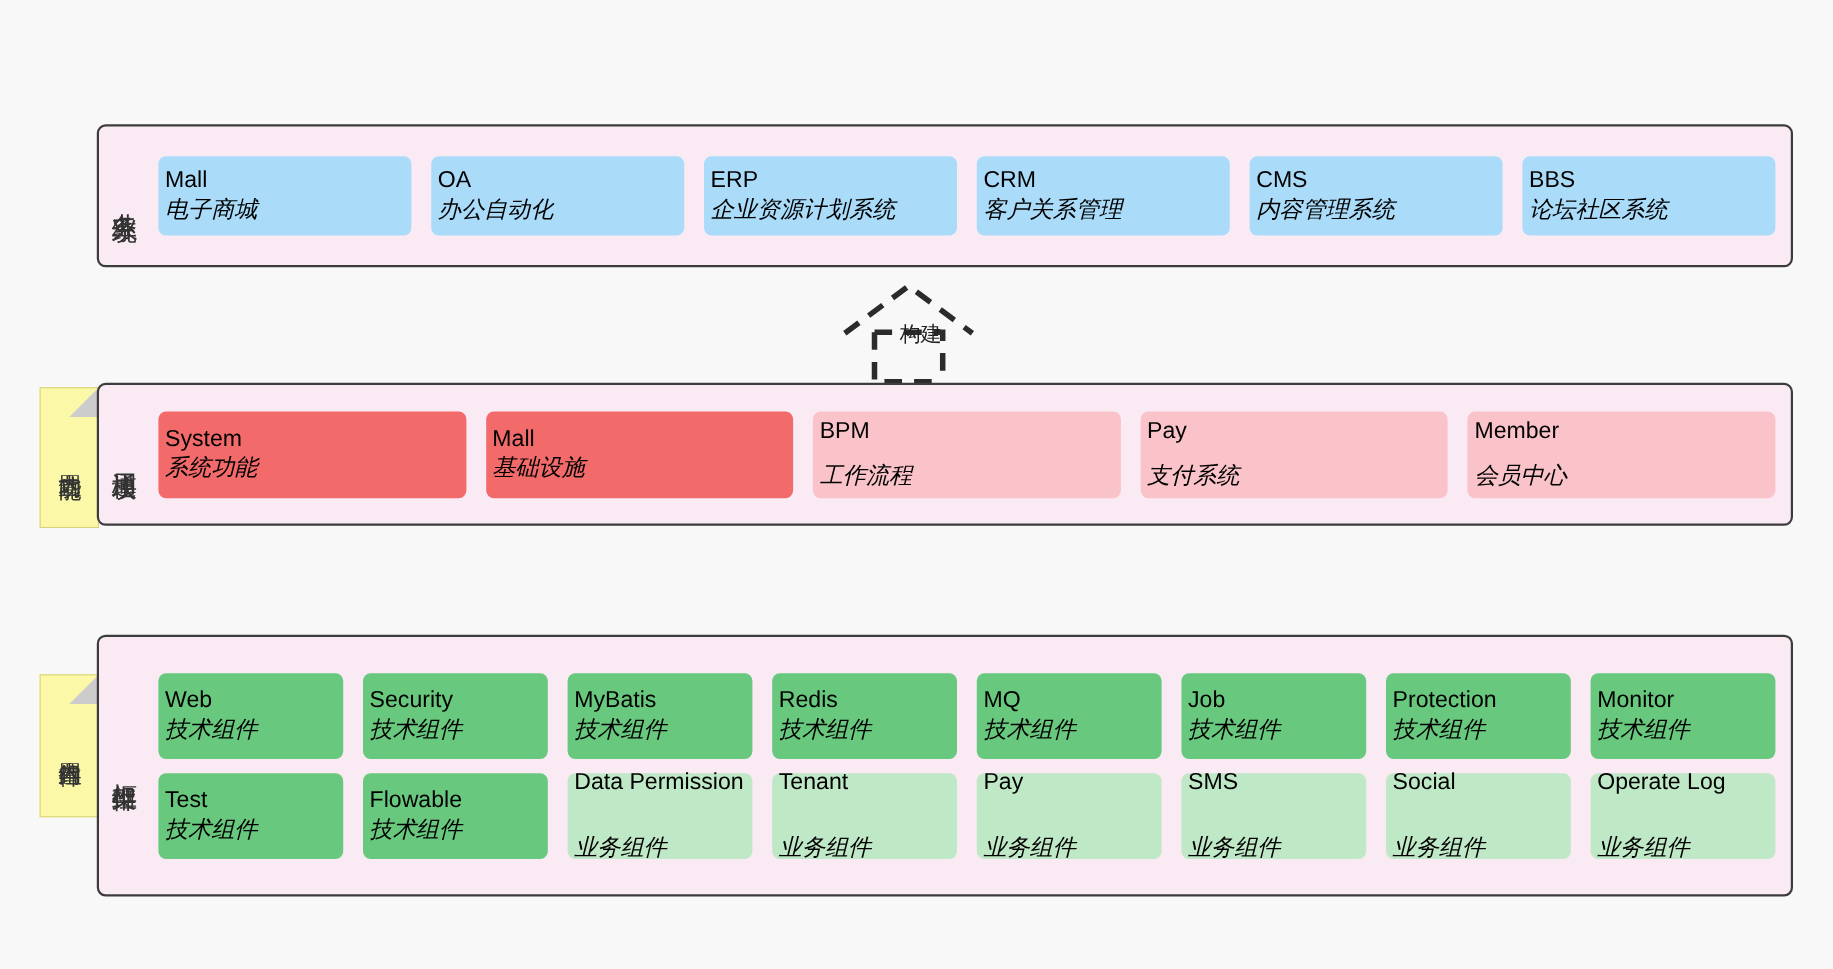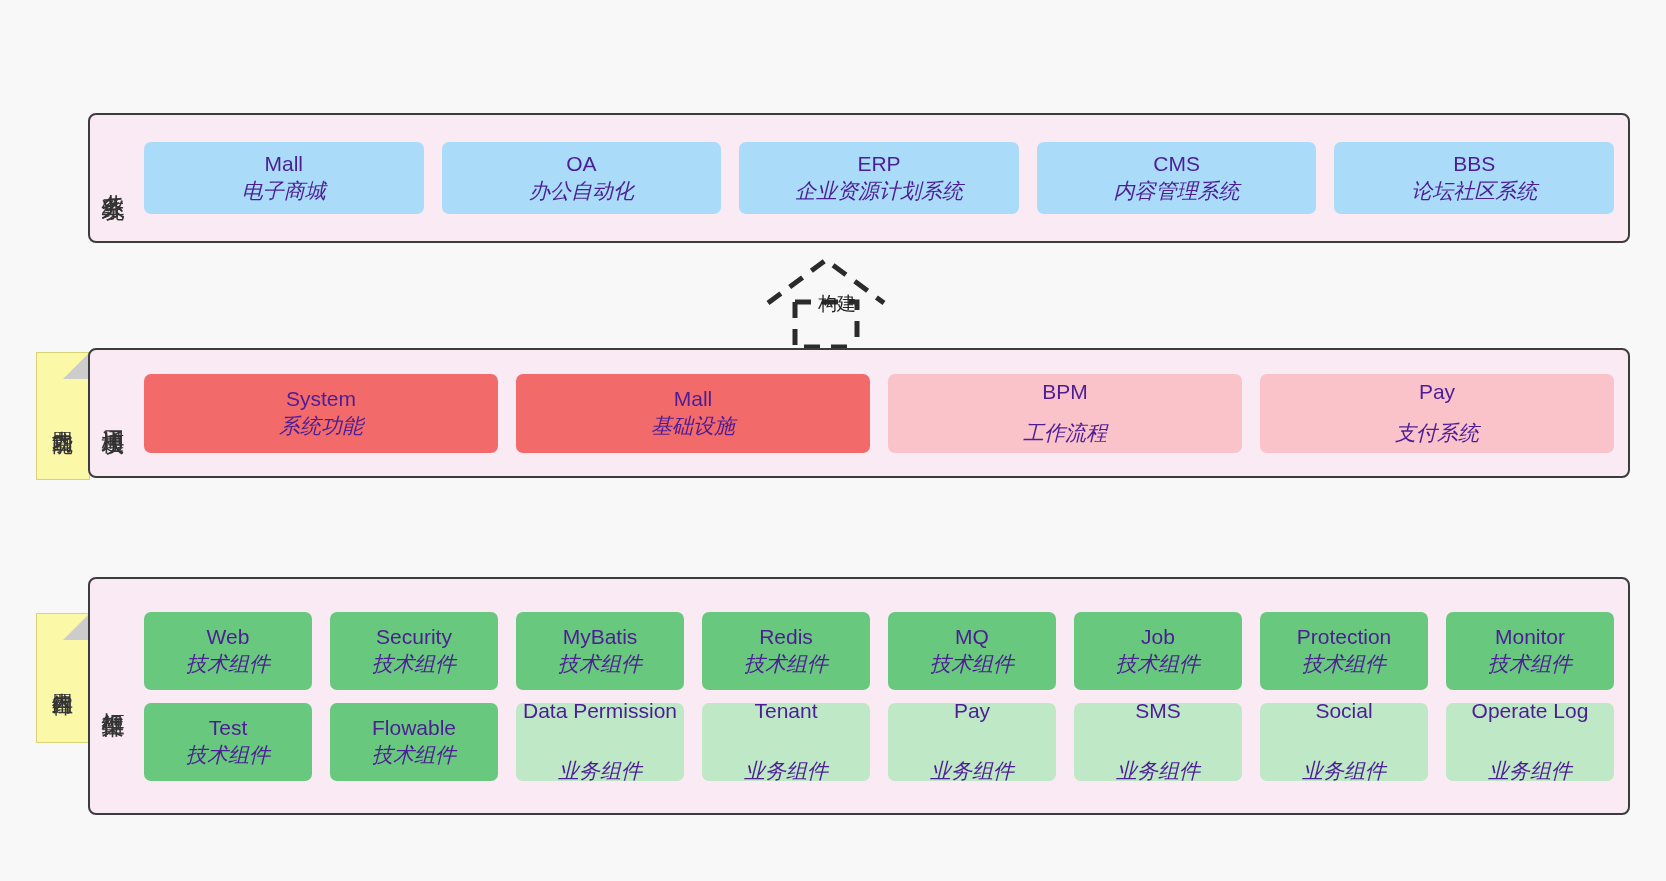--- a/index.html
+++ b/index.html
@@ -61,26 +61,26 @@
     flex-direction: row;
     gap: 18px;
   }
 
   
   .card {
     flex: 1 1 0;
     border-radius: 7px;
     display: flex;
     flex-direction: column;
-    align-items: center;
+    align-items: flex-start;
     justify-content: center;
     text-align: center;
     font-size: 21px;
     line-height: 1.28;
-    color: #4c1d95;
+    color: #000000;
     box-sizing: border-box;
     padding: 4px 6px;
   }
   .card .l1 { display: block; }
   .card .l2 { display: block; font-style: italic; }
 
   .c-blue       { background: #aadcfa; }
   .c-red        { background: #f26a6a; }
   .c-pink       { background: #fac3ca; gap: 14px; }
   .c-green      { background: #68c87e; }
@@ -201,20 +201,24 @@
         </div>
         <div class="card c-blue">
           <span class="l1">OA</span>
           <span class="l2">办公自动化</span>
         </div>
         <div class="card c-blue">
           <span class="l1">ERP</span>
           <span class="l2">企业资源计划系统</span>
         </div>
         <div class="card c-blue">
+          <span class="l1">CRM</span>
+          <span class="l2">客户关系管理</span>
+        </div>
+        <div class="card c-blue">
           <span class="l1">CMS</span>
           <span class="l2">内容管理系统</span>
         </div>
         <div class="card c-blue">
           <span class="l1">BBS</span>
           <span class="l2">论坛社区系统</span>
         </div>
       </div>
     </div>
   </div>
@@ -245,20 +249,24 @@
           <span class="l2">基础设施</span>
         </div>
         <div class="card c-pink">
           <span class="l1">BPM</span>
           <span class="l2">工作流程</span>
         </div>
         <div class="card c-pink">
           <span class="l1">Pay</span>
           <span class="l2">支付系统</span>
         </div>
+        <div class="card c-pink">
+          <span class="l1">Member</span>
+          <span class="l2">会员中心</span>
+        </div>
       </div>
     </div>
   </div>
 
 
   <div class="note" id="note-builtin-component">
     <span>内置组件</span>
   </div>
 
   <div class="layer" id="layer-framework">

